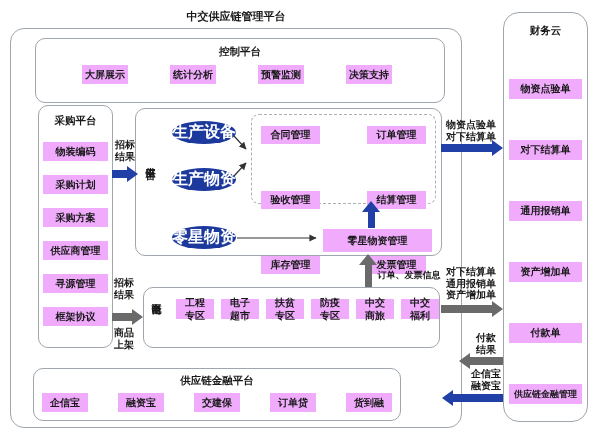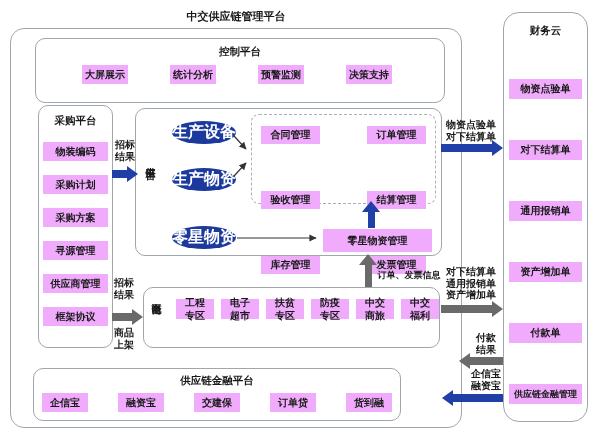--- a/index.html
+++ b/index.html
@@ -78,22 +78,22 @@
       <div class="chip">决策支持</div>
     </div>
   </div>
 
   <div class="box" id="purchase-box">
     <div class="btitle">采购平台</div>
     <div id="purchase-items">
       <div class="chip">物装编码</div>
       <div class="chip">采购计划</div>
       <div class="chip">采购方案</div>
+      <div class="chip">供应商管理</div>
       <div class="chip">寻源管理</div>
-      <div class="chip">供应商管理</div>
       <div class="chip">框架协议</div>
     </div>
   </div>
 
   <div class="box" id="supply-box">
     <div class="vtitle" id="supply-vtitle">供应平台</div>
     <div class="oval" style="left:36px; top:12px;">生产设备</div>
     <div class="oval" style="left:36px; top:59px;">生产物资</div>
     <div class="oval" style="left:36px; top:117px;">零星物资</div>
     <div id="dashed-box">

